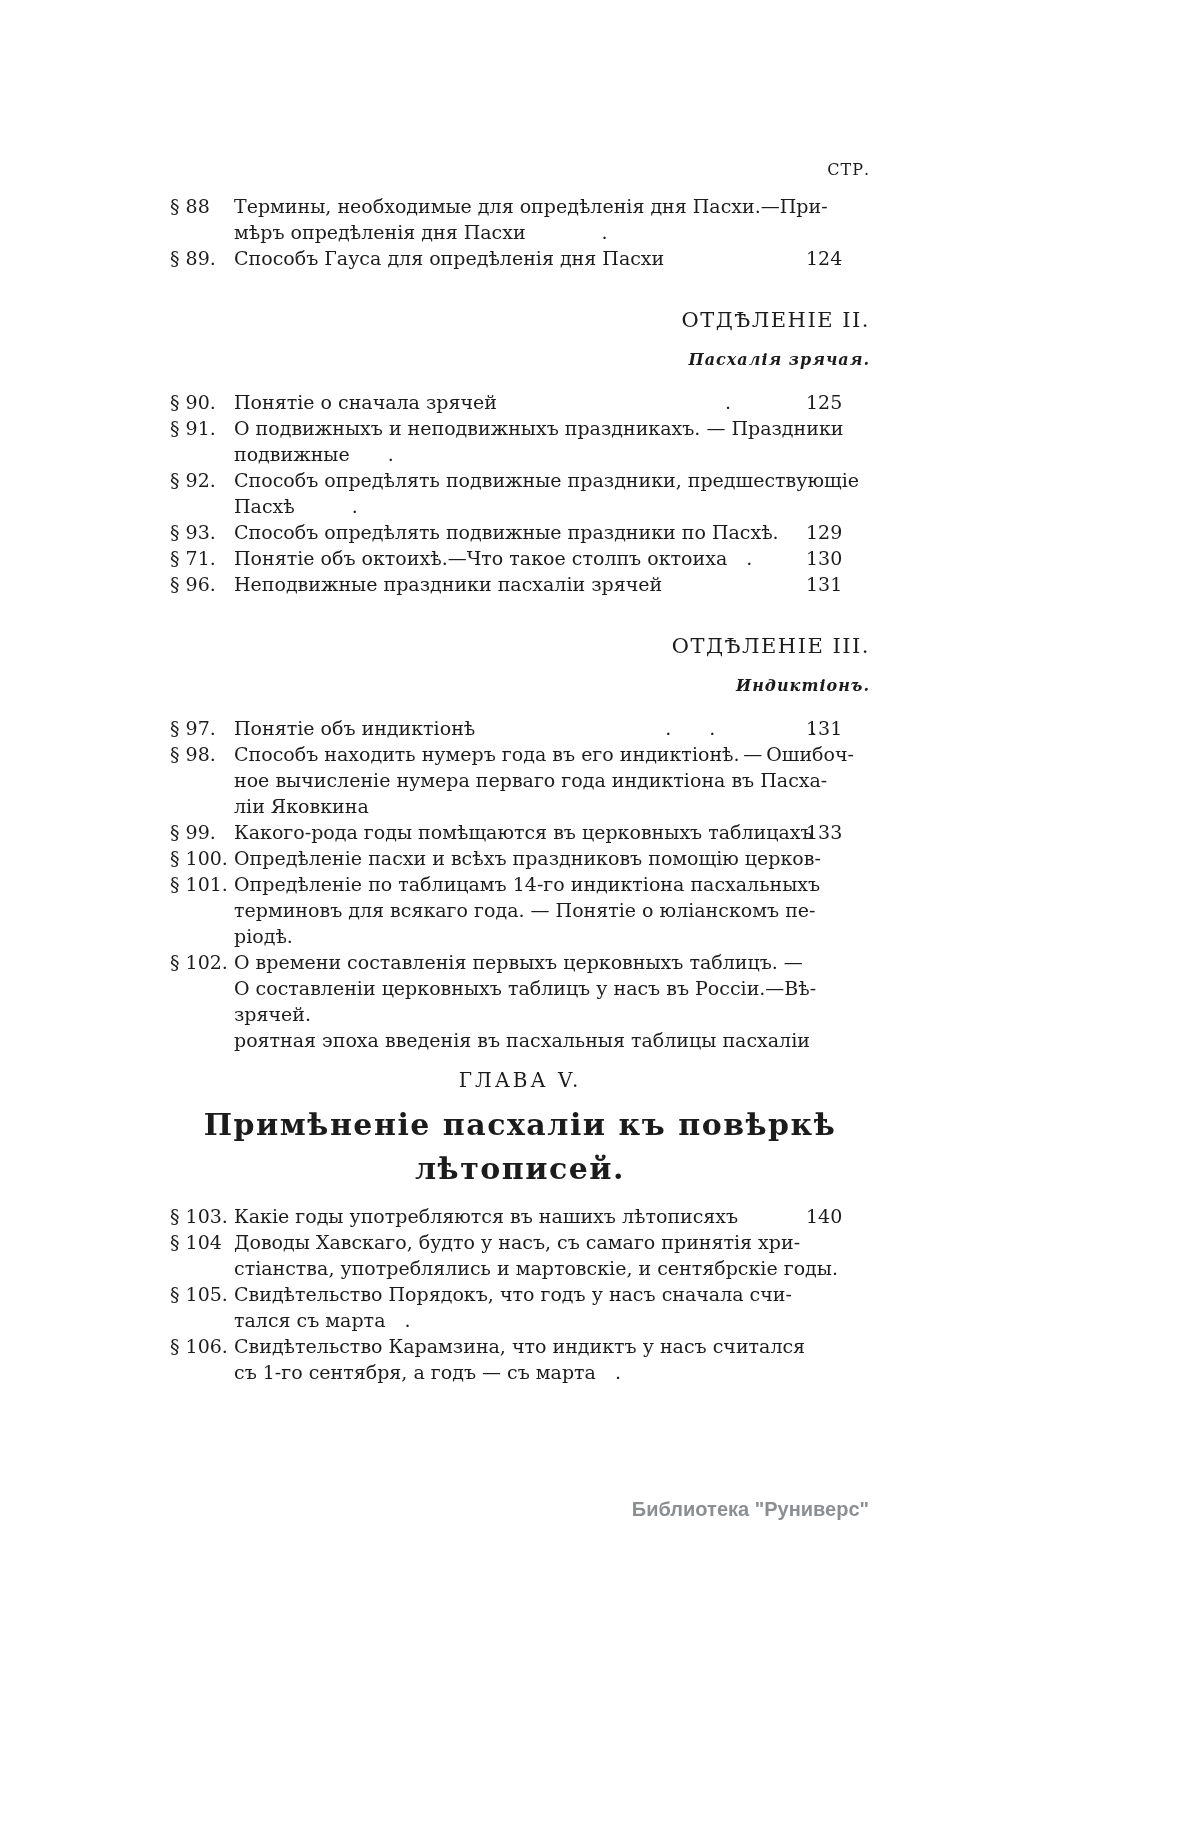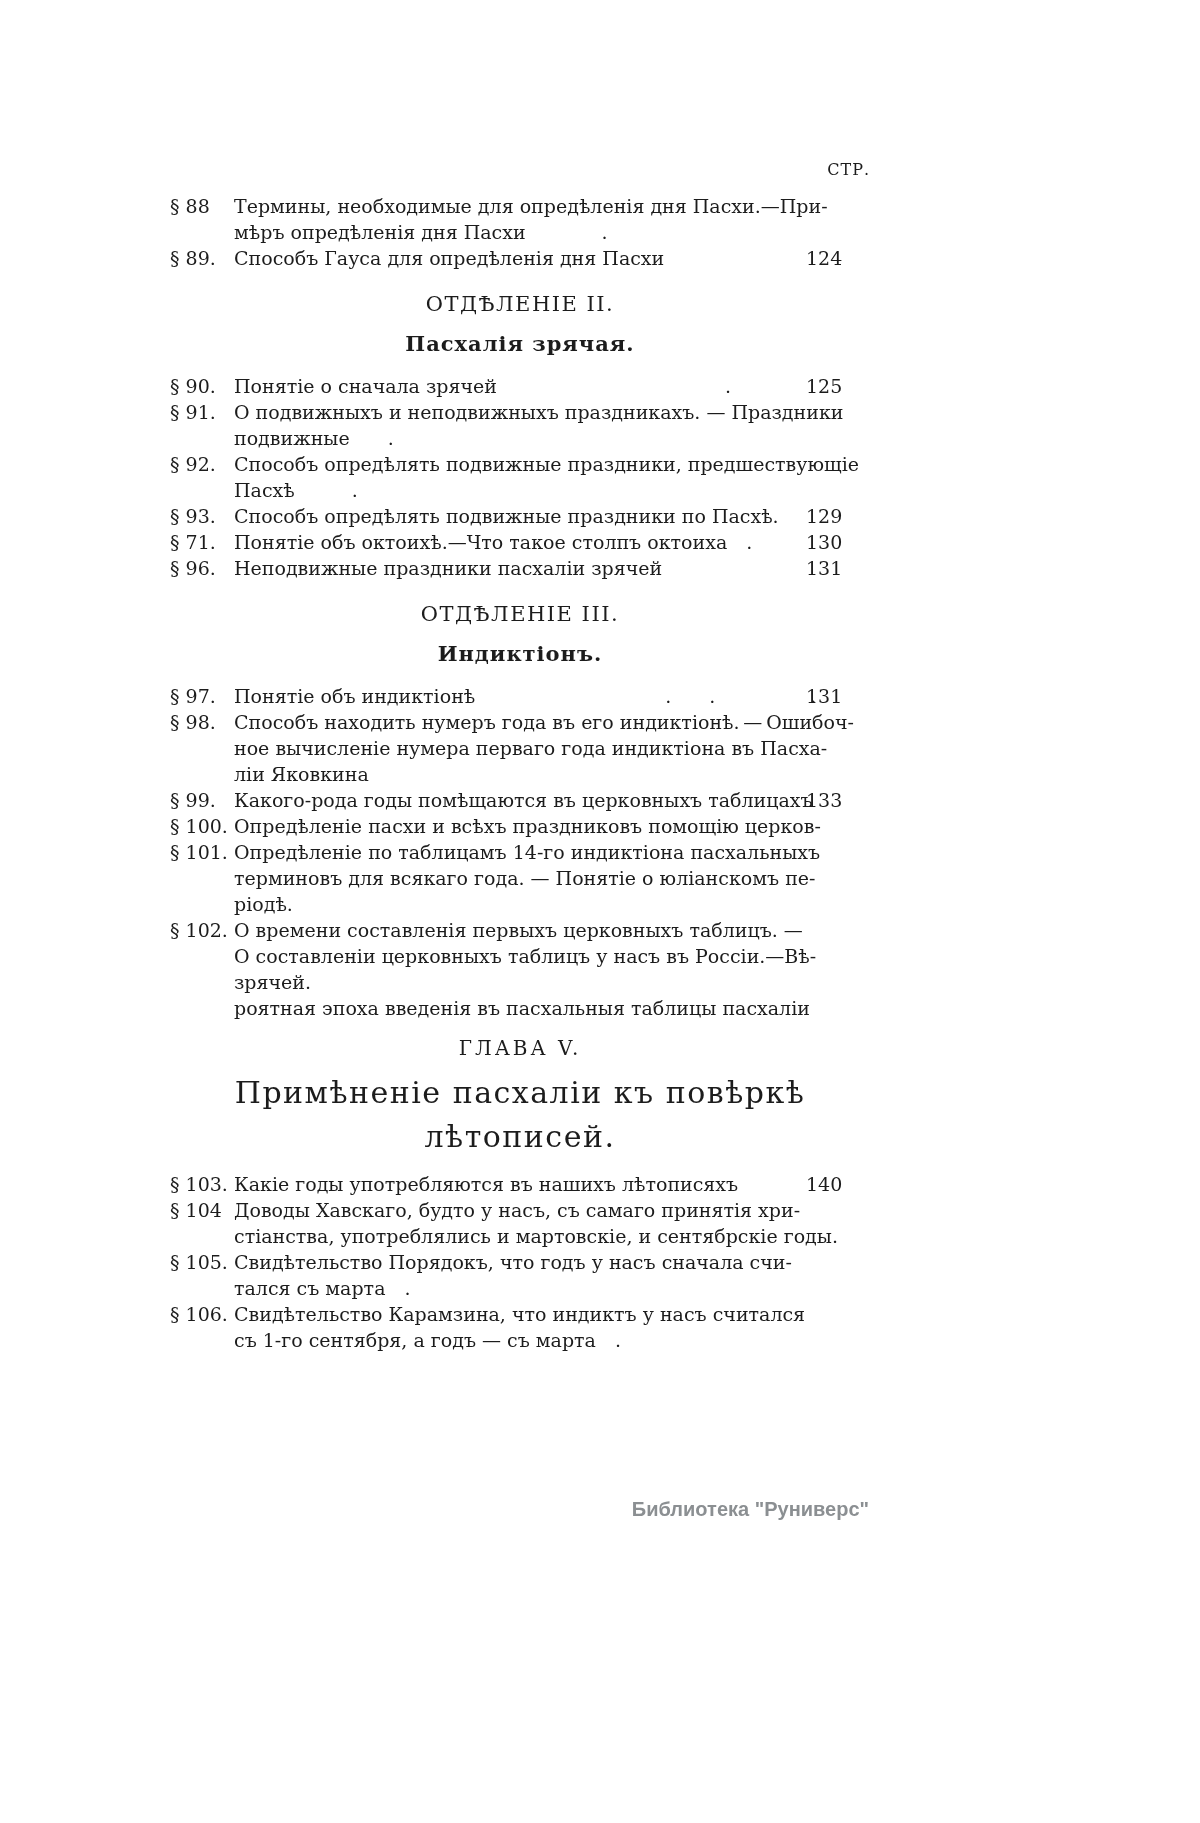--- a/index.html
+++ b/index.html
@@ -42,51 +42,52 @@
     display: inline-block;
     width: 64px;
     text-indent: 0;
   }
   .entry .pg {
     position: absolute;
     right: 0;
     white-space: nowrap;
   }
   .section-head {
-    margin-top: 20px;
+    margin-top: 36px;
     margin-bottom: 16px;
-    text-align: center;
+    text-align: right;
   }
   .sec-title {
     font-size: 21px;
     line-height: 26px;
     letter-spacing: 1.5px;
   }
   .sec-sub {
     margin-top: 14px;
-    font-size: 21px;
+    font-size: 16px;
     line-height: 26px;
     font-weight: bold;
     letter-spacing: 1px;
+    font-style: italic;
   }
   .chapter-head {
     margin-top: 14px;
     margin-bottom: 12px;
     text-align: center;
   }
   .chap-label {
     font-size: 20px;
     line-height: 26px;
     letter-spacing: 3px;
   }
   .chap-title {
     margin-top: 10px;
     font-size: 30px;
     line-height: 44px;
-    font-weight: normal;
+    font-weight: bold;
     letter-spacing: 1.5px;
   }
   .watermark {
     position: absolute;
     top: 1498px;
     right: 295px;
     font-family: "Liberation Sans", sans-serif;
     font-weight: bold;
     font-size: 20px;
     color: #8b8f92;

